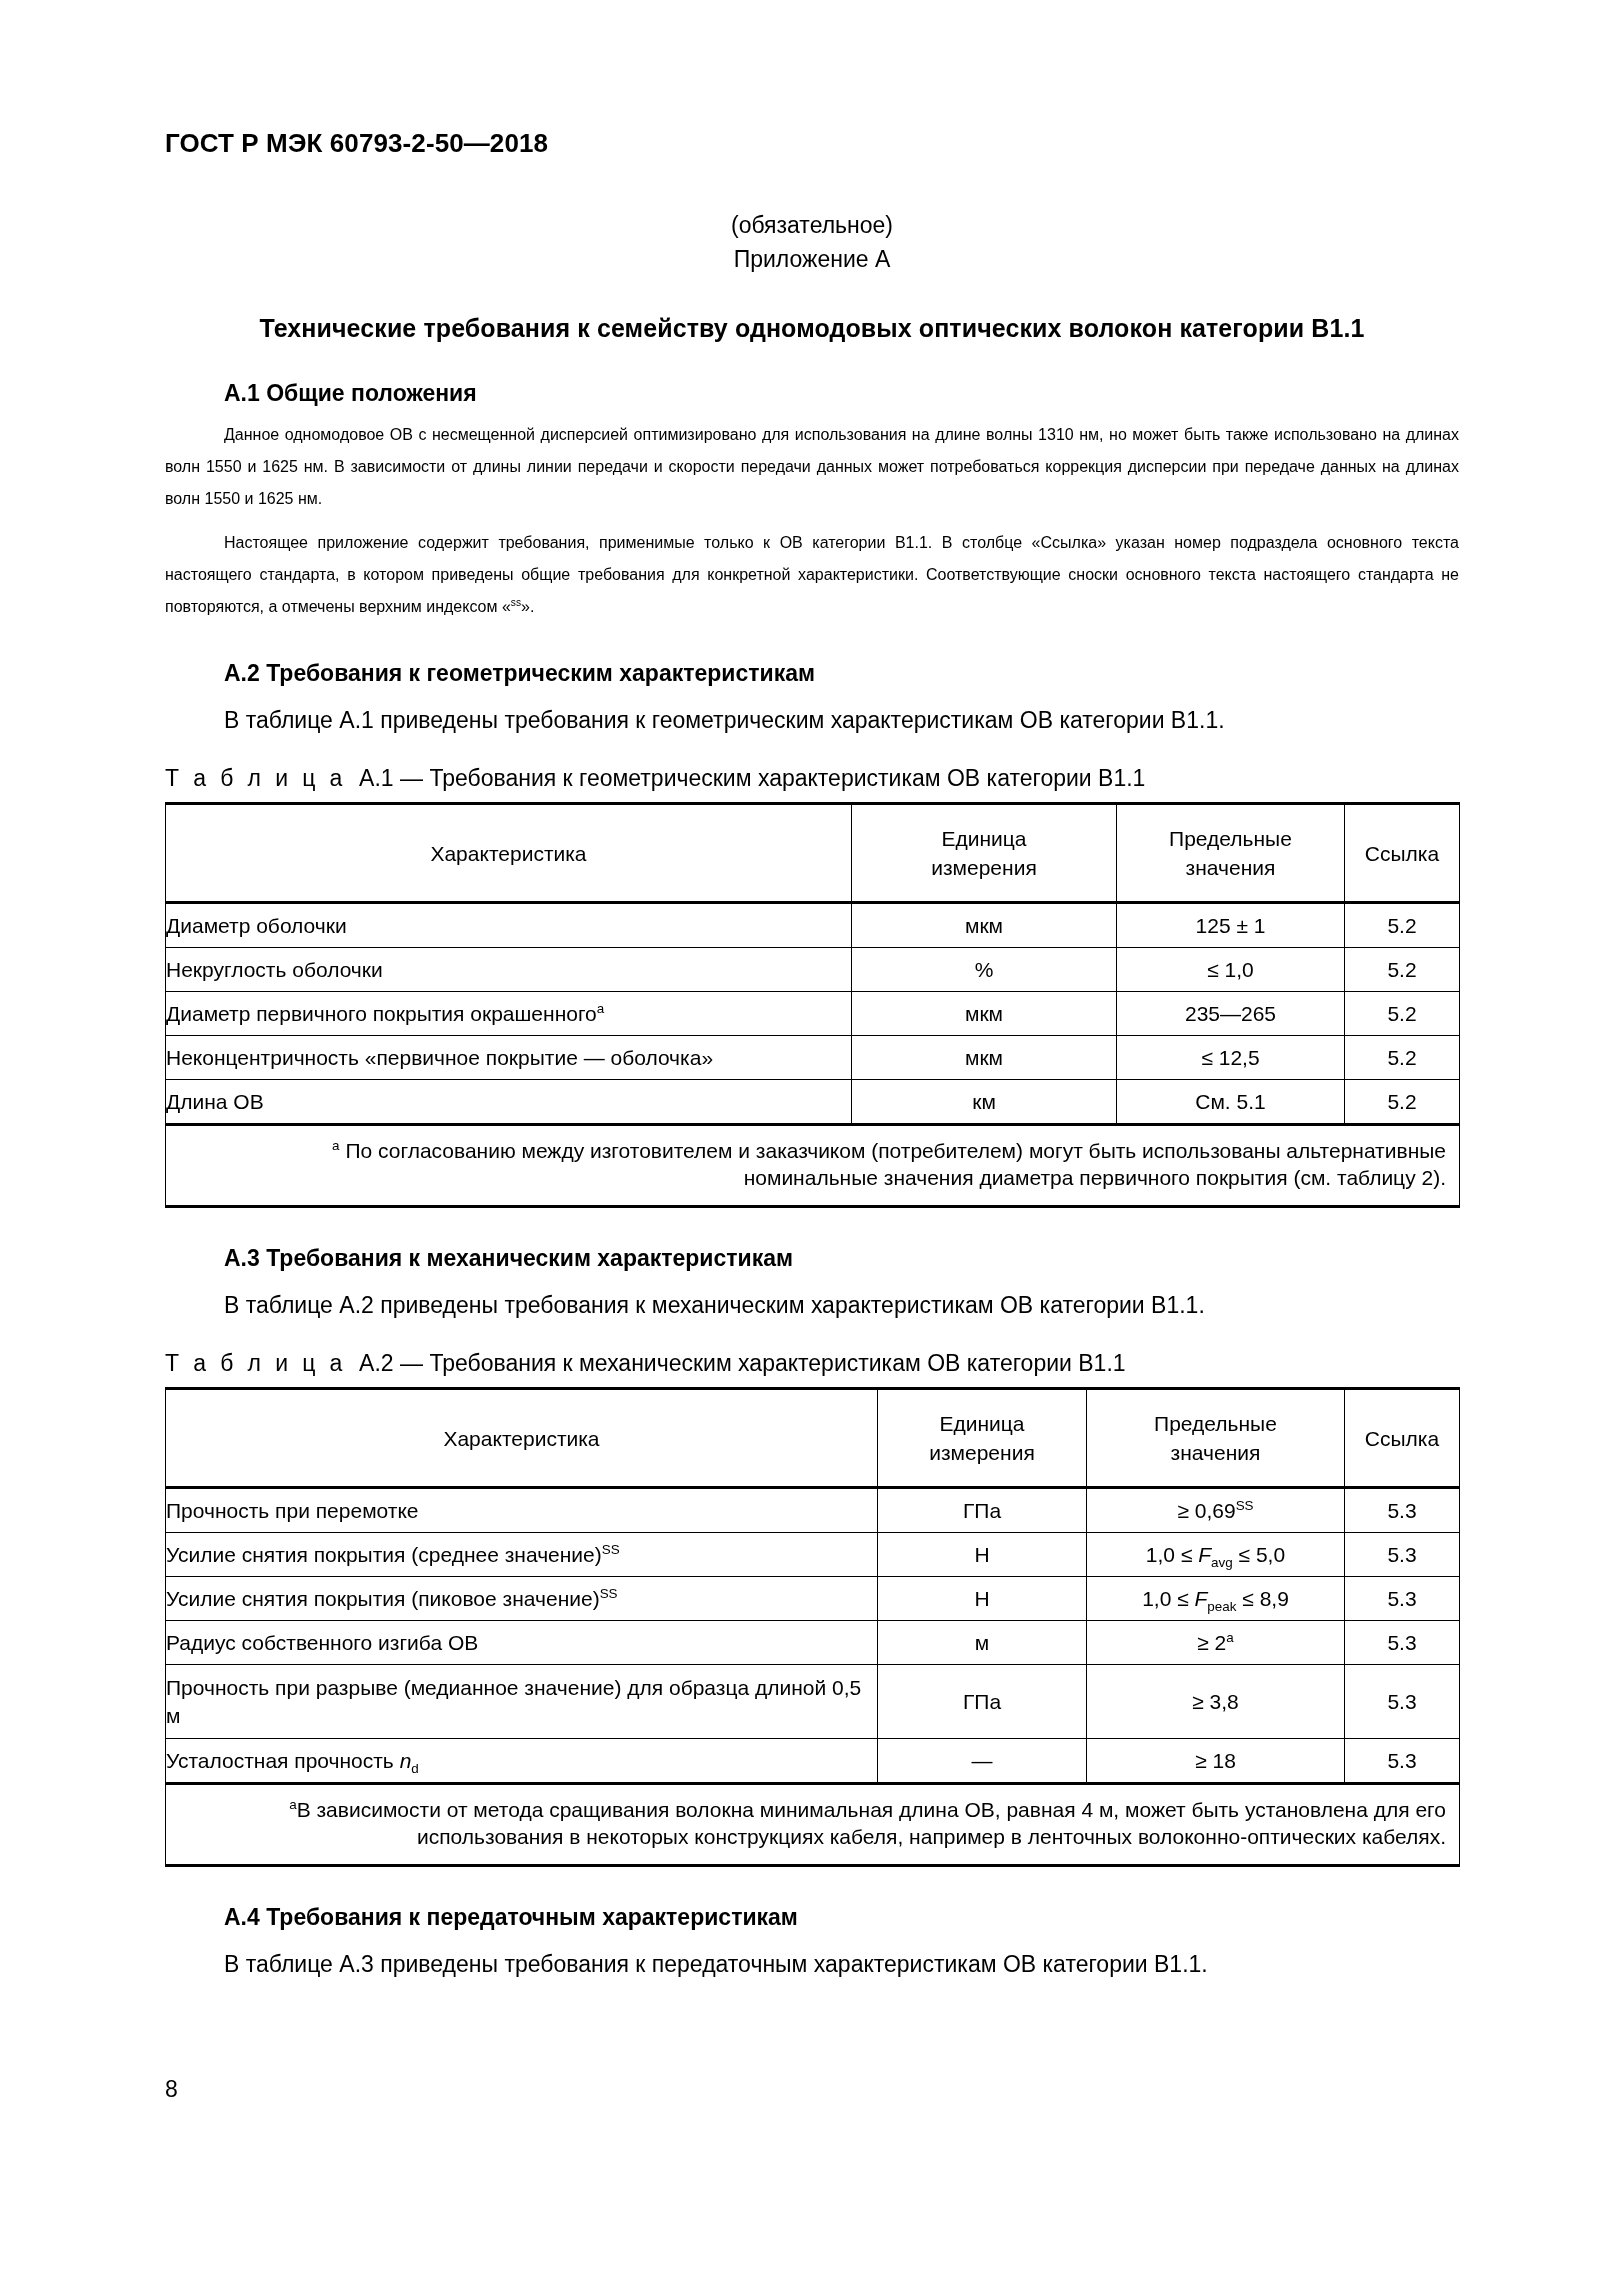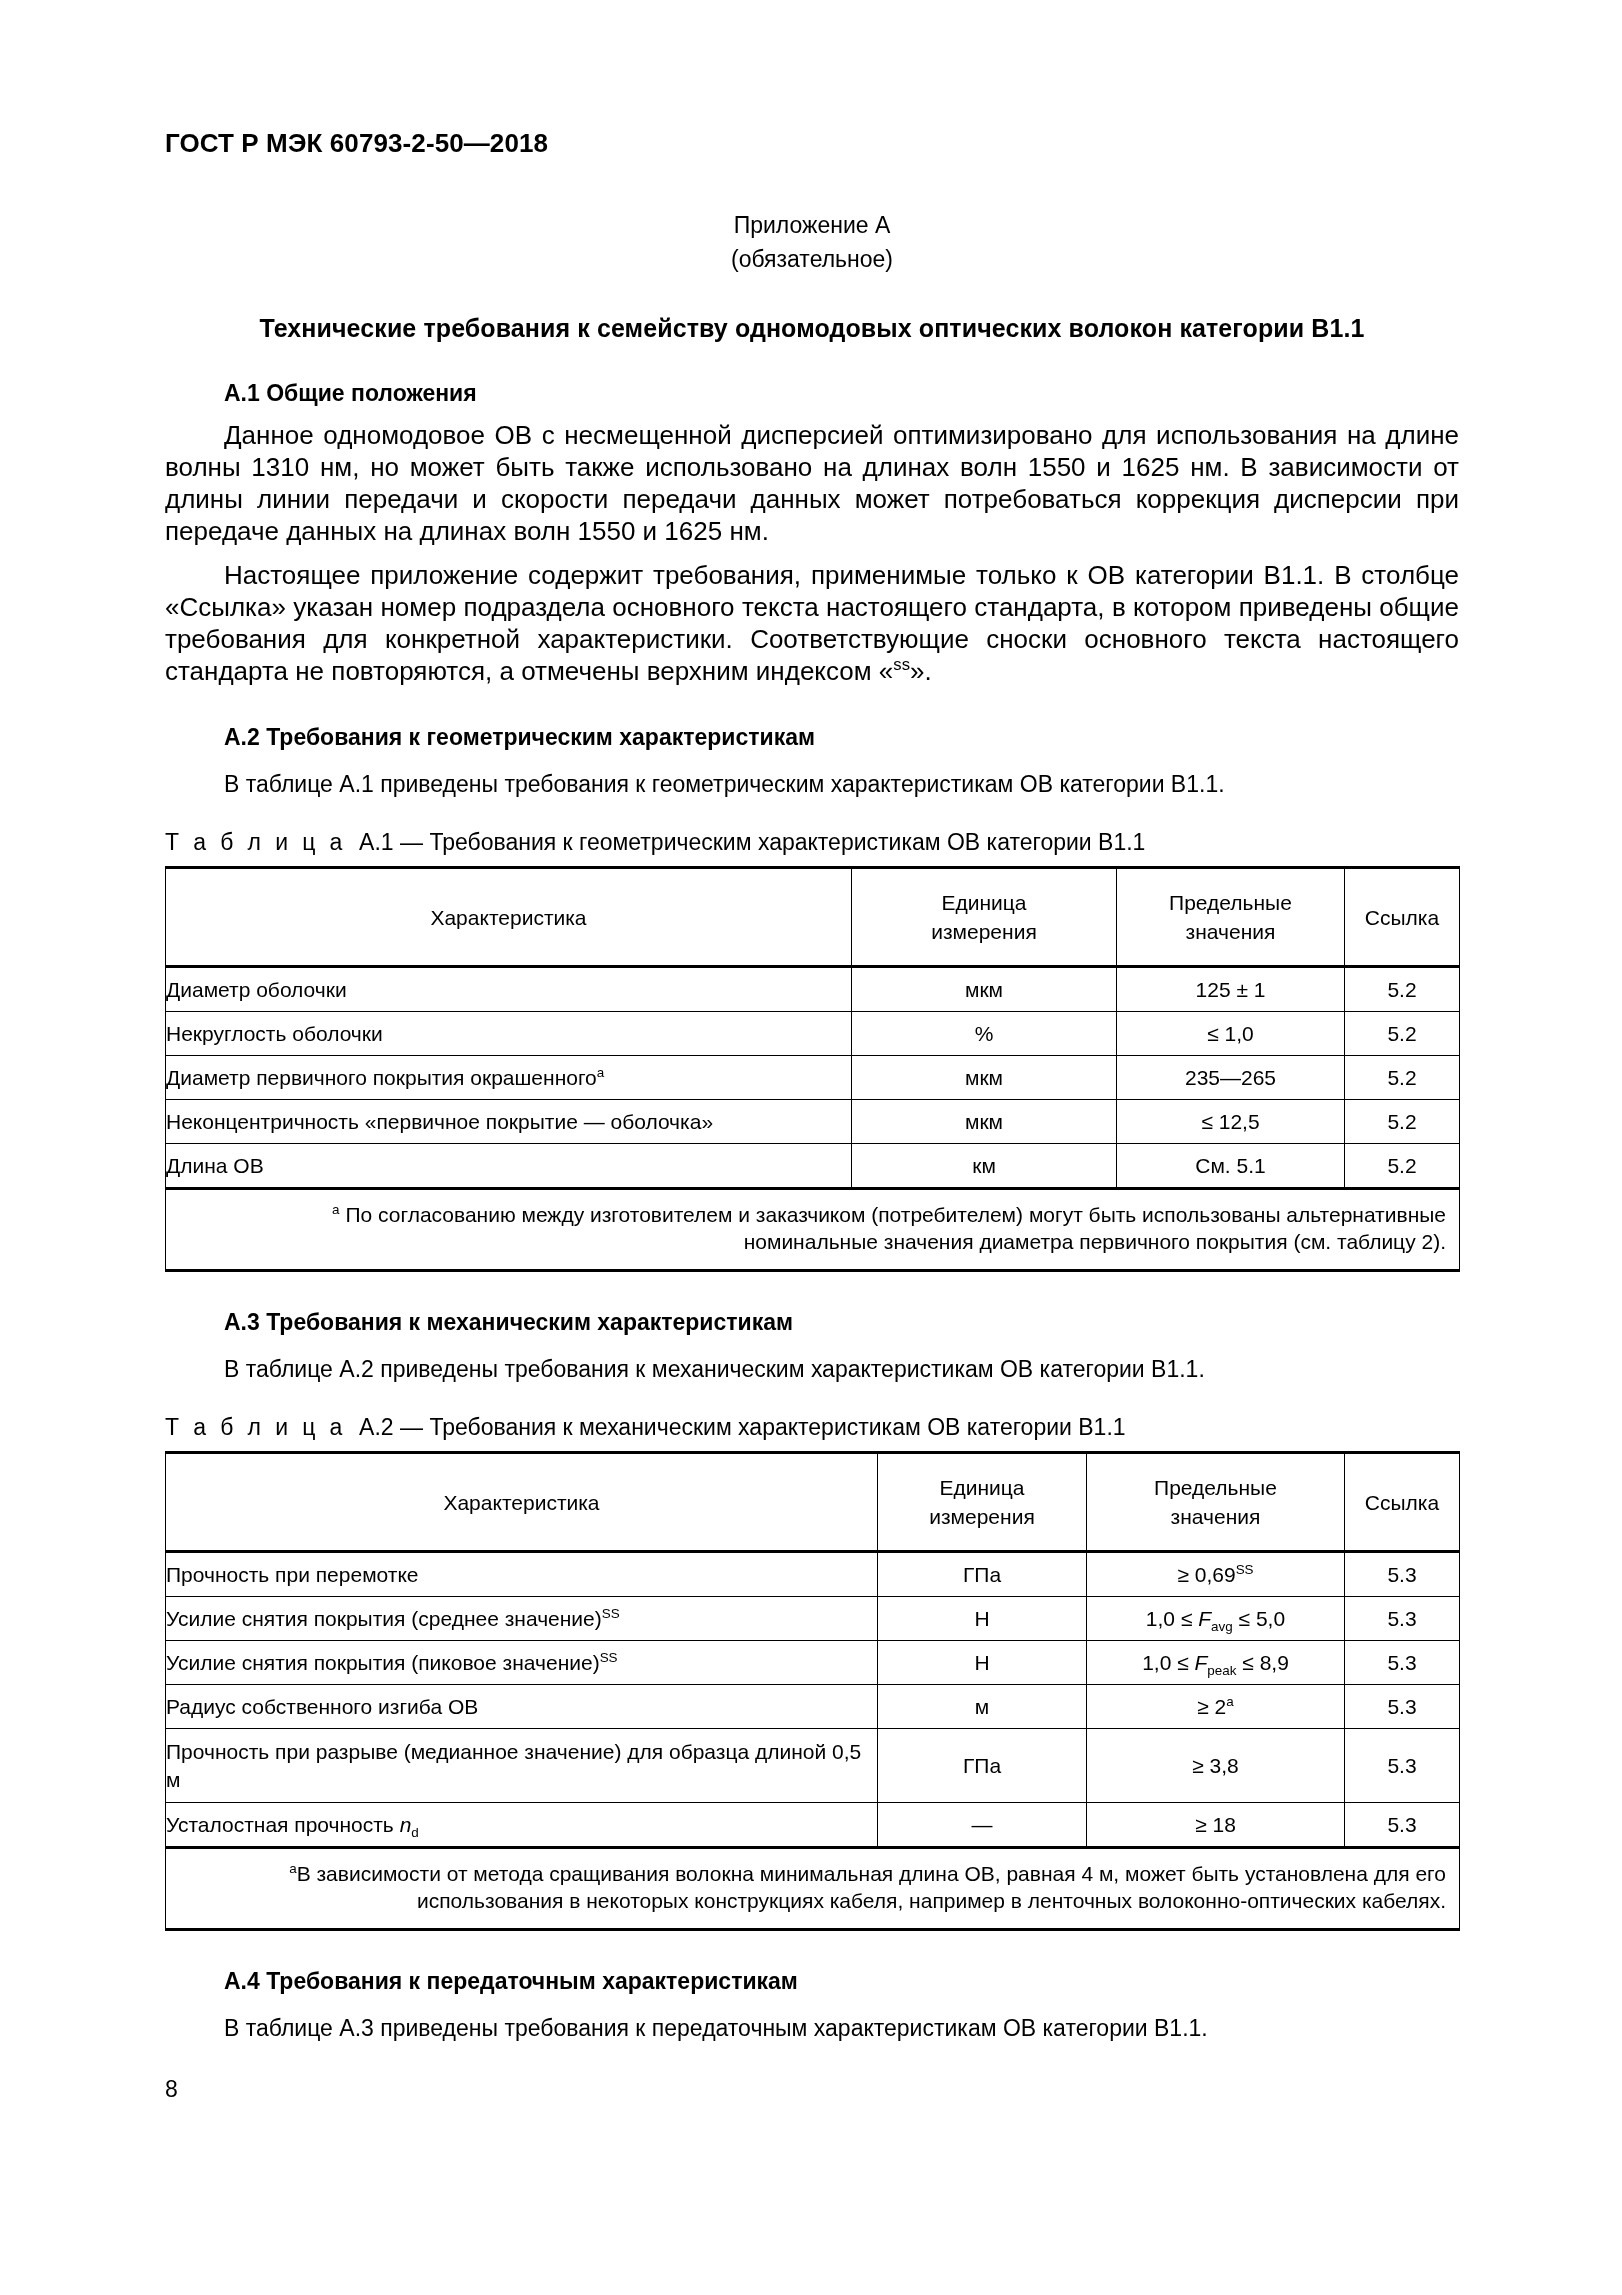--- a/index.html
+++ b/index.html
@@ -59,21 +59,21 @@
   }
 
   .sec-head {
     font-size: 23px;
     font-weight: bold;
     margin-top: 37px;
     margin-left: 59px;
   }
 
   p.body-text {
-    font-size: 26px;
+    font-size: 16px;
     line-height: 32px;
     margin: 11.8px 0 0 0;
     text-align: justify;
     text-indent: 0;
     white-space: normal;
   }
   p.body-text .ind { display: inline-block; width: 59px; }
 
   p.single {
     font-size: 23px;
@@ -146,22 +146,22 @@
 </style>
 </head>
 <body>
 
 <div class="page">
 
   <div class="doc-header">ГОСТ Р МЭК 60793-2-50—2018</div>
 
   <div class="content">
 
+    <div class="annex-line">(обязательное)</div>
     <div class="annex-line">Приложение А</div>
-    <div class="annex-line">(обязательное)</div>
 
     <div class="annex-title">Технические требования к семейству  одномодовых оптических волокон категории В1.1</div>
 
     <div class="sec-head">А.1 Общие положения</div>
 
     <p class="body-text"><span class="ind"></span><span>Данное одномодовое ОВ с несмещенной дисперсией оптимизировано для использования на длине волны 1310 нм, но может быть также использовано на длинах волн 1550 и 1625 нм. В зависимости от длины линии передачи и скорости передачи данных может потребоваться коррекция дисперсии при передаче данных на длинах волн 1550 и 1625 нм.</span></p>
 
     <p class="body-text"><span class="ind"></span><span>Настоящее приложение содержит  требования, применимые только к ОВ категории В1.1. В столбце «Ссылка» указан номер подраздела основного текста настоящего стандарта, в котором приведены общие требования для конкретной характеристики. Соответствующие сноски основного текста настоящего стандарта не повторяются, а отмечены верхним индексом «</span><sup class="sm">ss</sup><span>».</span></p>
 
     <div class="sec-head">А.2 Требования к геометрическим характеристикам</div>

